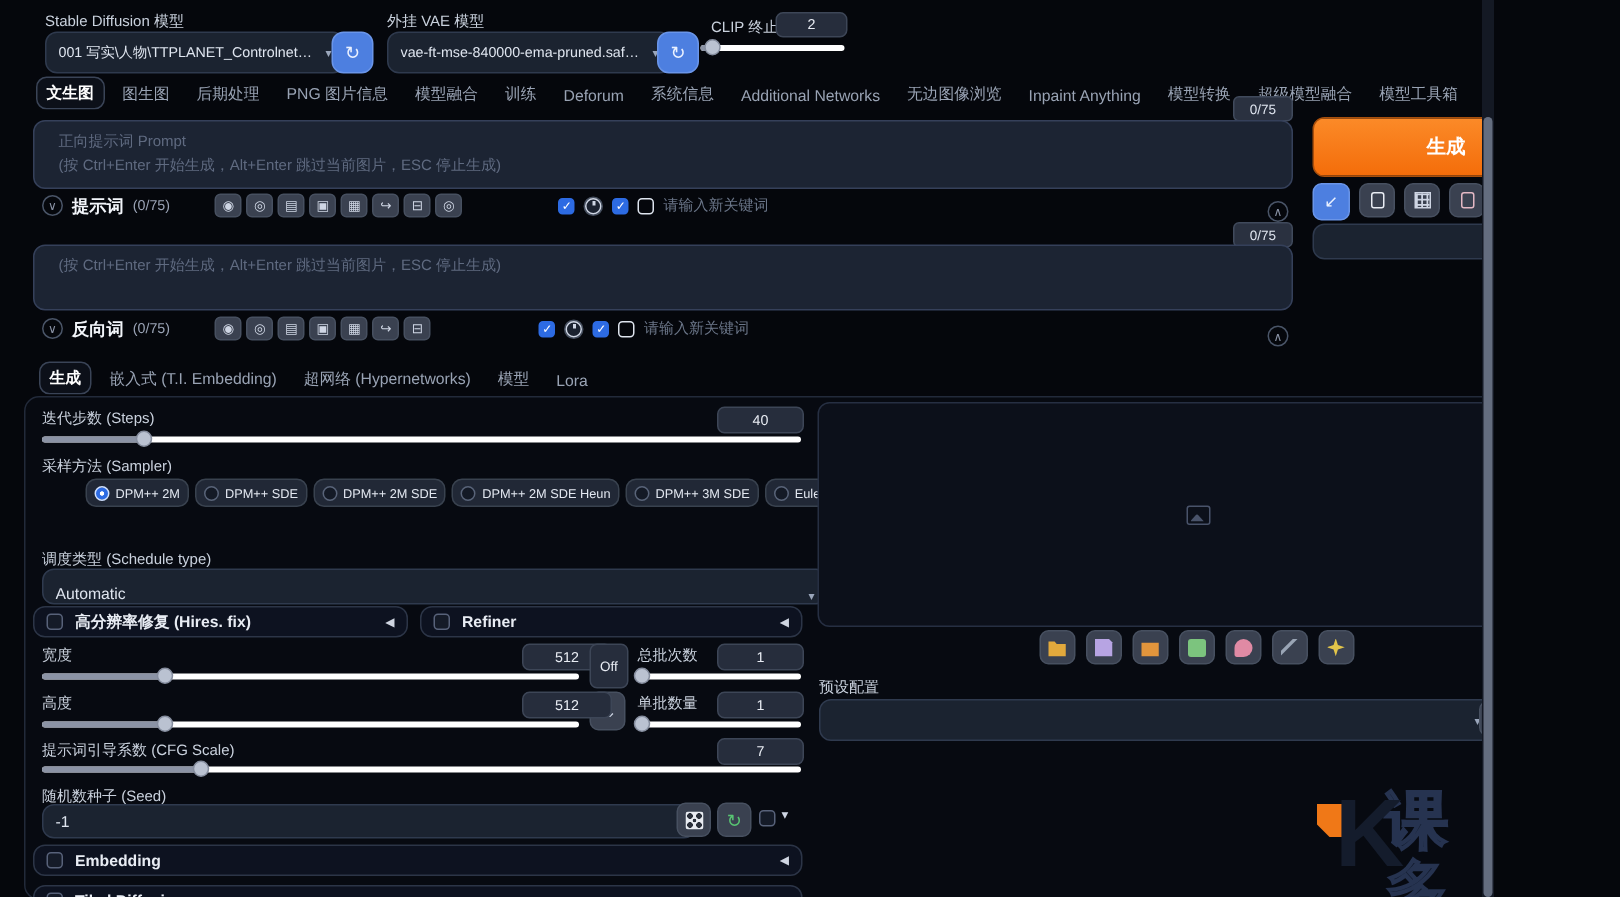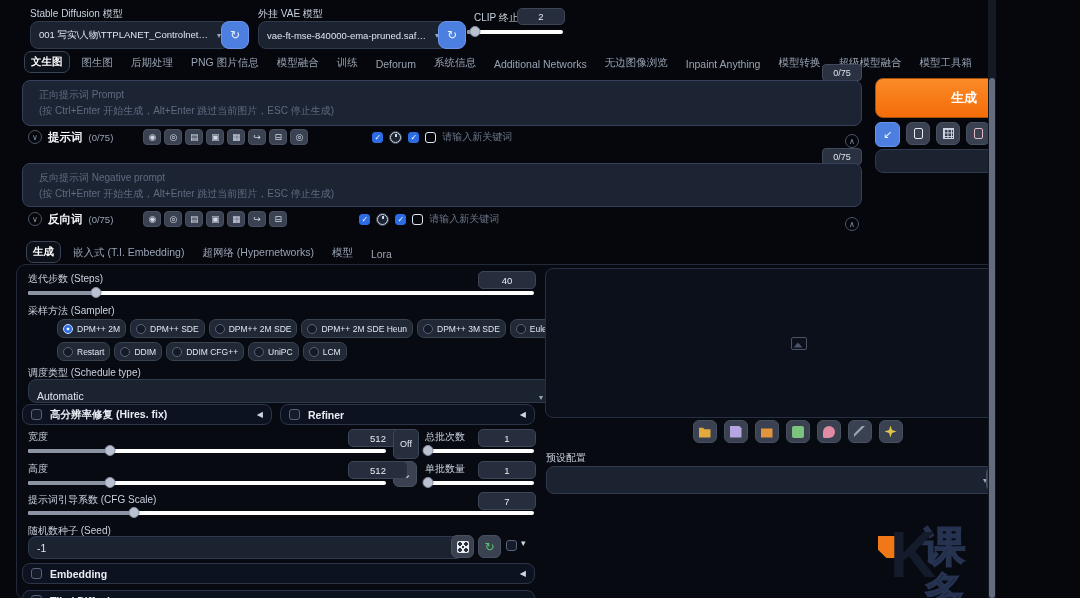--- a/index.html
+++ b/index.html
@@ -178,21 +178,20 @@
       </span>
     <span class="checkbox white"></span>
     <span class="kbd-hint">请输入新关键词</span>
   </div>
   <div class="abs chevcircle" style="left:845px;top:134px;">
       <span>∧</span>
     </div>
 
   <div class="abs counter" style="left:822px;top:148px;width:38px;height:15px;">0/75</div>
   <div class="abs ta" style="left:22px;top:163px;width:840px;height:44px;">
-    <div>反向提示词 Negative prompt</div>
     <div>(按 Ctrl+Enter 开始生成，Alt+Enter 跳过当前图片，ESC 停止生成)</div>
   </div>
   <div class="abs" style="left:28px;top:210px;width:830px;height:18px;display:flex;align-items:center;gap:6px;">
     <span class="chevcircle">∨</span>
     <span class="toolrow-label">反向词</span>
     <span style="font-size:9.5px;color:#9aa3b5;">(0/75)</span>
     <span style="width:18px;"></span>
     <span style="display:flex;gap:3px;">
         <span class="iconbtn minibtn">
           <span>◉</span>
@@ -298,42 +297,20 @@
       </div>
       <div class="pill">
         <span class="radio"></span>
         <span>Euler a</span>
       </div>
       <div class="pill">
         <span class="radio"></span>
         <span>Euler</span>
       </div>
     </div>
-  <div class="abs pillrow" style="left:28px;top:342px;width:508px;">
-      <div class="pill">
-        <span class="radio"></span>
-        <span>Restart</span>
-      </div>
-      <div class="pill">
-        <span class="radio"></span>
-        <span>DDIM</span>
-      </div>
-      <div class="pill">
-        <span class="radio"></span>
-        <span>DDIM CFG++</span>
-      </div>
-      <div class="pill">
-        <span class="radio"></span>
-        <span>UniPC</span>
-      </div>
-      <div class="pill">
-        <span class="radio"></span>
-        <span>LCM</span>
-      </div>
-    </div>
 
   <div class="abs lbl" style="left:28px;top:366px;">调度类型 (Schedule type)</div>
   <div class="abs dd" style="left:28px;top:379px;width:506px;height:22px;font-size:10.5px;align-items:flex-end;">
     <span class="ddtext">Automatic</span>
     <span class="caret">▾</span>
   </div>
 
   <div class="abs panelbox" style="left:22px;top:404px;width:250px;height:21px;">
     <span class="checkbox"></span>
     <span>高分辨率修复 (Hires. fix)</span>

